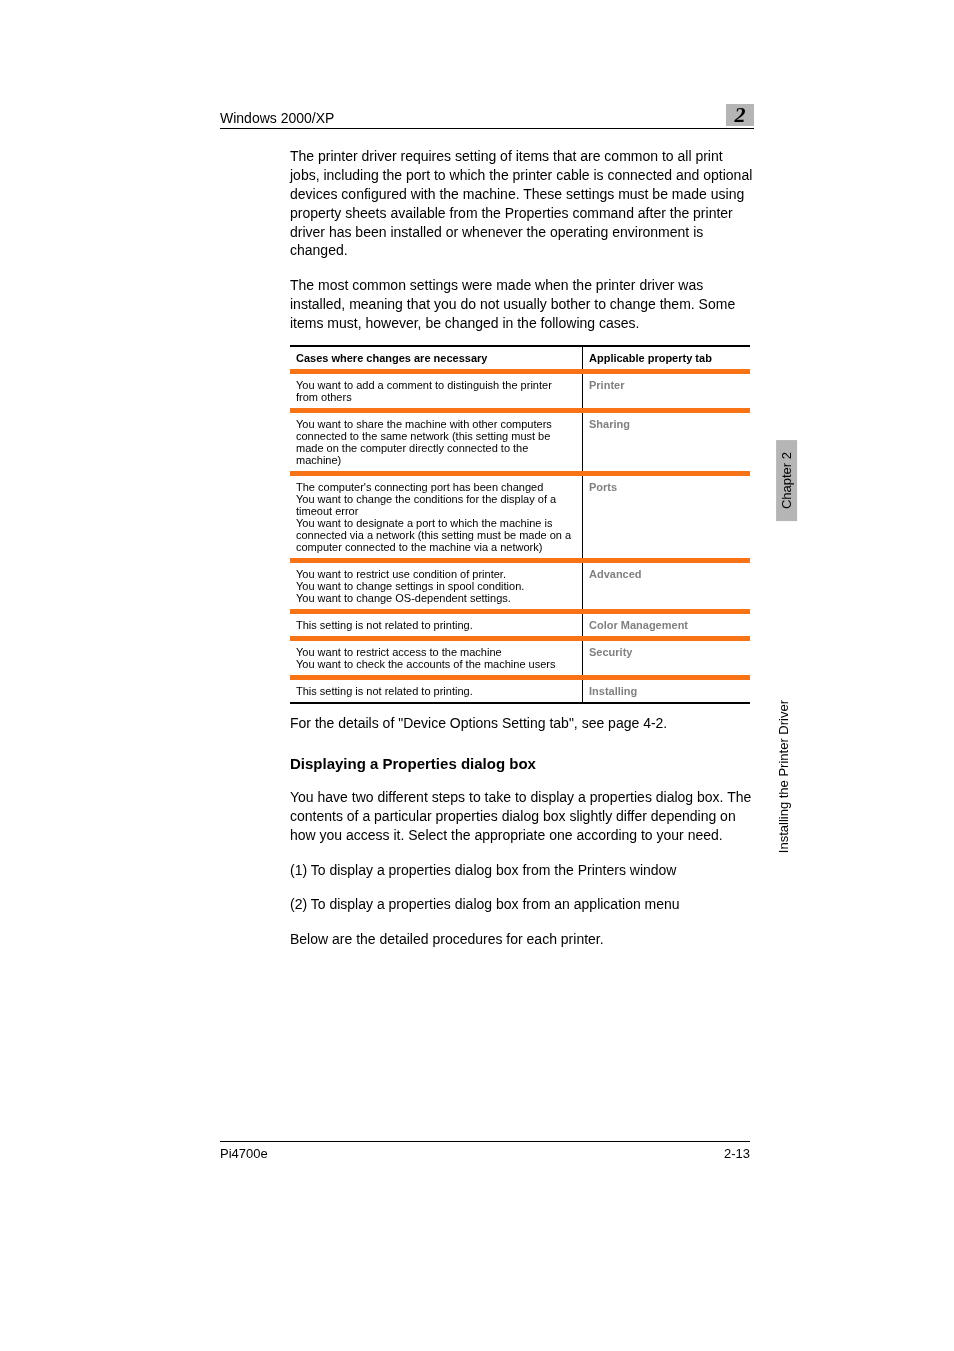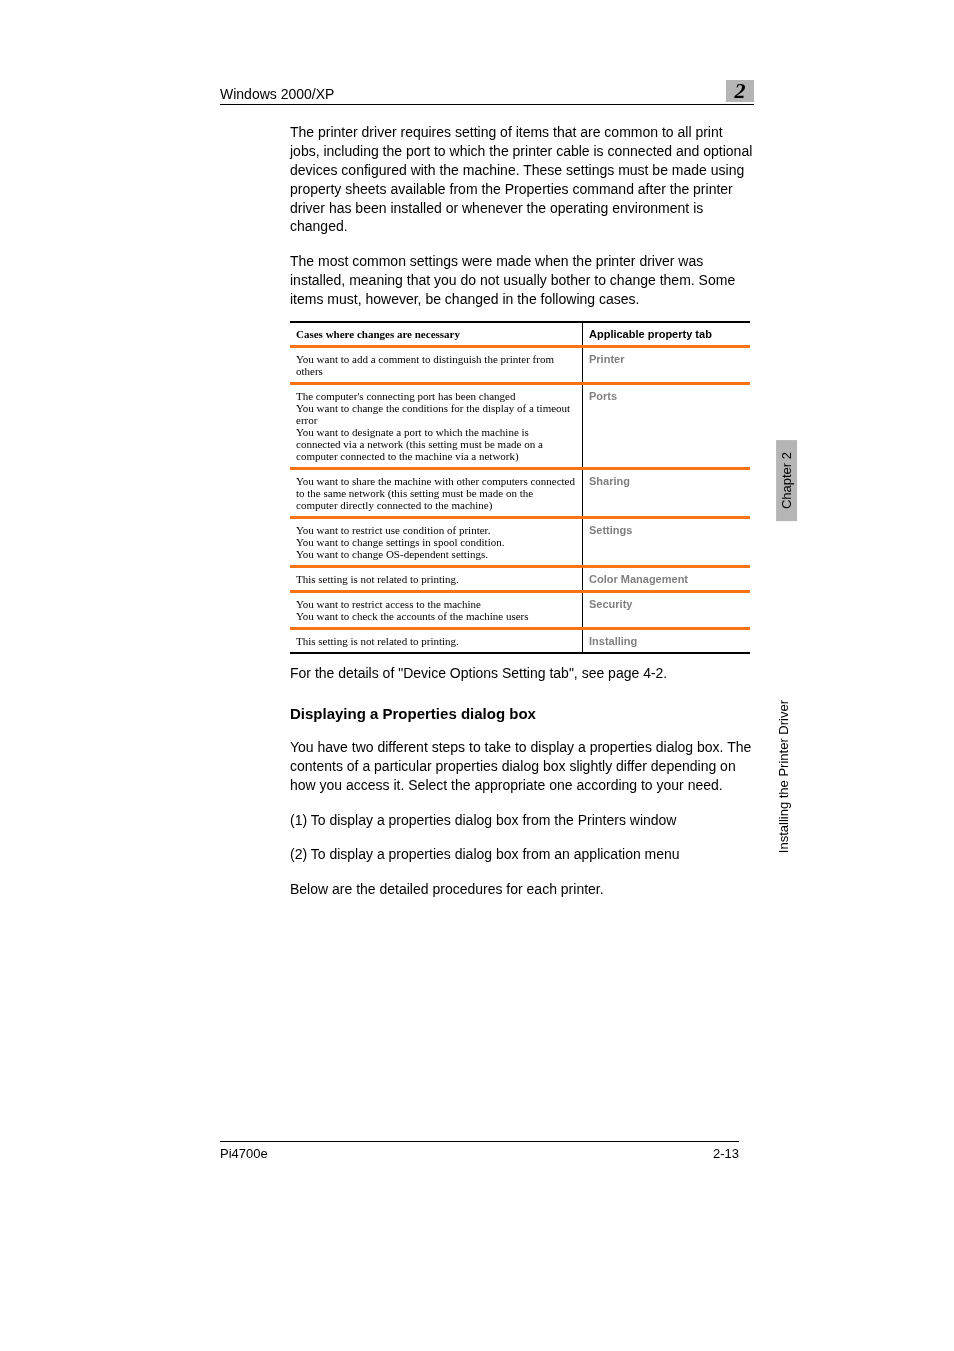--- a/index.html
+++ b/index.html
@@ -6,21 +6,21 @@
     margin: 0;
     font-family: Arial, Helvetica, sans-serif;
     background: #fff;
     color: #000;
   }
   .page {
     width: 954px;
     height: 1351px;
     position: relative;
     box-sizing: border-box;
-    padding: 80px 200px 100px 220px;
+    padding: 104px 200px 100px 220px;
   }
   .header-line {
     display: flex;
     justify-content: space-between;
     align-items: flex-end;
     font-size: 14px;
     margin-bottom: 2px;
   }
   .chapter-box {
     background: #b5b5b5;
@@ -49,57 +49,56 @@
     line-height: 1.35;
     margin: 16px 0 12px 70px;
   }
   table.prop-table {
     border-collapse: collapse;
     margin-left: 70px;
     width: 460px;
     font-size: 11px;
   }
   table.prop-table th, table.prop-table td {
-    border-top: 3px solid #f97316;
+    border-top: 5px solid #f97316;
     border-bottom: 1px solid #000;
     padding: 5px 6px;
     vertical-align: top;
     text-align: left;
   }
   table.prop-table th {
     font-weight: bold;
     border-top: 2px solid #000;
   }
   table.prop-table tr:last-child td {
     border-bottom: 2px solid #000;
   }
   table.prop-table .col-left {
     width: 280px;
     border-right: 1px solid #000;
-    font-family: Liberation Serif, serif;
   }
   table.prop-table .col-right {
     color: #808080;
     font-weight: bold;
   }
   .side-label {
     position: absolute;
     right: 178px;
     transform: rotate(-90deg);
     transform-origin: right top;
     font-size: 13px;
     white-space: nowrap;
   }
   .side-chapter { top: 440px; background:#b5b5b5; padding:3px 12px; }
   .side-driver { top: 700px; }
   .footer {
     position: absolute;
     bottom: 190px;
     left: 220px;
-    right: 215px;
+    right: 204px;
     border-top: 1px solid #000;
     display: flex;
     justify-content: space-between;
     font-size: 13px;
     padding-top: 4px;
   }
 </style>
 </head>
 <body>
 
@@ -123,30 +122,30 @@
         <th class="col-left">Cases where changes are necessary</th>
         <th>Applicable property tab</th>
       </tr>
     </thead>
     <tbody>
       <tr>
         <td class="col-left">You want to add a comment to distinguish the printer from others</td>
         <td class="col-right">Printer</td>
       </tr>
       <tr>
+        <td class="col-left">You want to share the machine with other computers connected to the same network (this setting must be made on the computer directly connected to the machine)</td>
+        <td class="col-right">Sharing</td>
+      </tr>
+      <tr>
         <td class="col-left">The computer's connecting port has been changed<br>You want to change the conditions for the display of a timeout error<br>You want to designate a port to which the machine is connected via a network (this setting must be made on a computer connected to the machine via a network)</td>
         <td class="col-right">Ports</td>
       </tr>
       <tr>
-        <td class="col-left">You want to share the machine with other computers connected to the same network (this setting must be made on the computer directly connected to the machine)</td>
-        <td class="col-right">Sharing</td>
-      </tr>
-      <tr>
         <td class="col-left">You want to restrict use condition of printer.<br>You want to change settings in spool condition.<br>You want to change OS-dependent settings.</td>
-        <td class="col-right">Settings</td>
+        <td class="col-right">Advanced</td>
       </tr>
       <tr>
         <td class="col-left">This setting is not related to printing.</td>
         <td class="col-right">Color Management</td>
       </tr>
       <tr>
         <td class="col-left">You want to restrict access to the machine<br>You want to check the accounts of the machine users</td>
         <td class="col-right">Security</td>
       </tr>
       <tr>

